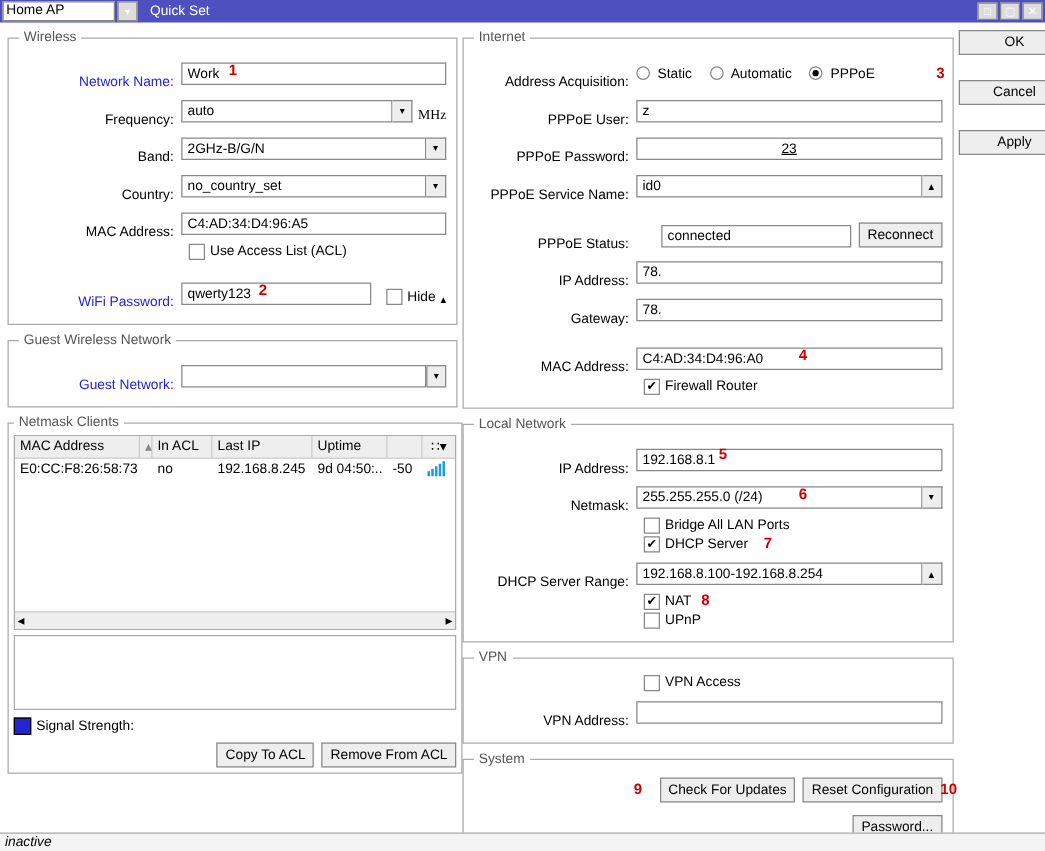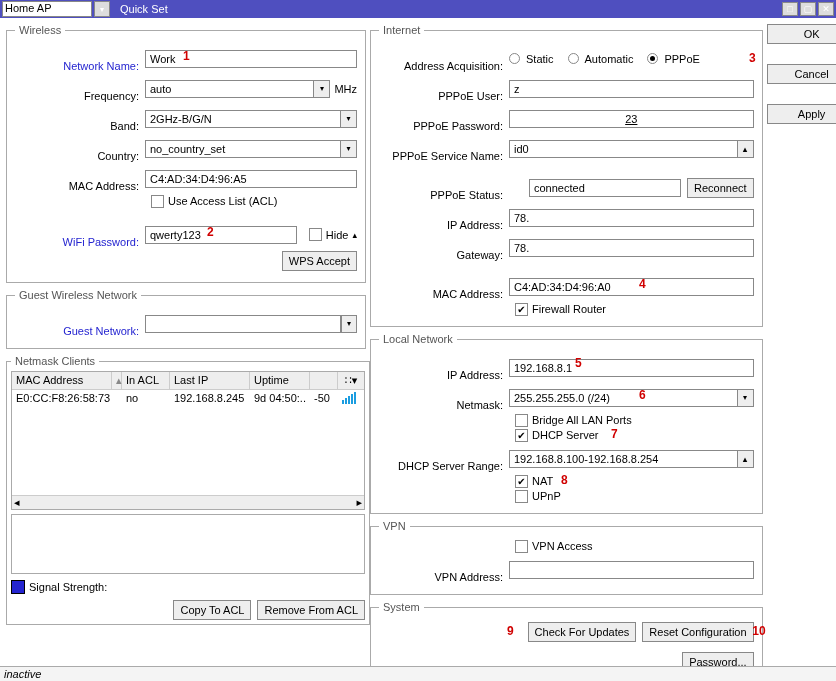--- a/index.html
+++ b/index.html
@@ -19,37 +19,37 @@
 
 .btn { background: #eee; border: 1px solid #888; padding: 3px 6px; text-align: center; cursor: pointer; }
 .side .btn { margin-bottom: 20px; }
 
 fieldset { border: 1px solid #aaa; margin: 0 0 6px 0; padding: 6px 8px 8px 8px; position: relative; }
 legend { color: #555; padding: 0 4px; }
 
 .row { display: flex; align-items: center; margin: 3px 0; }
 .label { width: 130px; text-align: right; padding-right: 6px; color: #000; margin-top: 15px; }
 .label.link { color: #2424d0; }
-.field { flex: 1; display: flex; align-items: center; }
+.field { flex: 1; display: flex; align-items: flex-end; }
 input[type=text], select, .txt { flex: 1; border: 1px solid #888; height: 18px; padding: 0 4px; background: #fff; }
 .ro { background: #f4f4f4; }
 .dd { width: 16px; height: 18px; border: 1px solid #888; border-left: none; background: #eee; display: flex; align-items: center; justify-content: center; font-size: 8px; }
 .updd { font-size: 9px; }
-.unit { padding-left: 4px; }
+.unit { padding-left: 4px; font-family: Liberation Serif, serif; }
 .chkrow { margin-left: 136px; display: flex; align-items: flex-start; margin-top: 2px; margin-bottom: 2px;}
 .chk { width: 13px; height: 13px; border: 1px solid #888; margin-right: 4px; display: flex; align-items: center; justify-content: center; font-size: 10px; line-height: 1; }
 
 .annot { color: #d00000; font-weight: bold; font-size: 12px; position: absolute; pointer-events: none; }
 
 .radio-row { display: flex; align-items: center; gap: 4px; }
 .radio { width: 11px; height: 11px; border: 1px solid #888; border-radius: 50%; display: inline-flex; align-items: center; justify-content: center; margin-right: 2px; }
 .radio.sel::after { content: ""; width: 5px; height: 5px; background: #000; border-radius: 50%; }
 .rlbl { margin-right: 10px; }
 
-.clients { border: 1px solid #aaa; height: 139px; display: flex; flex-direction: column; margin-bottom: 4px; }
+.clients { border: 1px solid #aaa; height: 156px; display: flex; flex-direction: column; margin-bottom: 4px; }
 .clients-head { display: flex; background: #eee; border-bottom: 1px solid #ccc; }
 .ch { border-right: 1px solid #ccc; padding: 2px 4px; }
 .crow { display: flex; }
 .cc { padding: 2px 4px; }
 .scrollx { height: 14px; border-top: 1px solid #ccc; background: #eee; display: flex; align-items: center; justify-content: space-between; padding: 0 2px; font-size: 9px; }
 
 .detail { border: 1px solid #aaa; height: 60px; margin-bottom: 6px; }
 .sig { display: flex; align-items: center; margin: 4px 0 6px 0; }
 .sigbox { width: 14px; height: 14px; background: #2424d0; border: 1px solid #000; margin-right: 4px; }
 .bbtns { display: flex; justify-content: flex-end; gap: 6px; }
@@ -119,26 +119,20 @@
       <div style="height:8px"></div>
       <div class="row">
           <div class="label link">WiFi Password:</div>
         <div class="field" style="position:relative">
             <input type="text" style="flex: 0 0 110px;" value="qwerty123">
         <span class="annot" style="left:62px;top:-1px">2</span>
         <div style="flex:1"></div>
             <div class="chk"></div>
             <span>Hide</span>
             <span class="updd" style="margin-left:4px">▴</span>
-          </div>
-        </div>
-      <div class="row">
-          <div class="label"></div>
-          <div class="field" style="justify-content:flex-end">
-            <div class="btn">WPS Accept</div>
           </div>
         </div>
     </fieldset>
 
     <fieldset>
       <legend>Guest Wireless Network</legend>
       <div class="row">
           <div class="label link">Guest Network:</div>
         <div class="field">
             <input type="text" class="ro" readonly="" style="">

